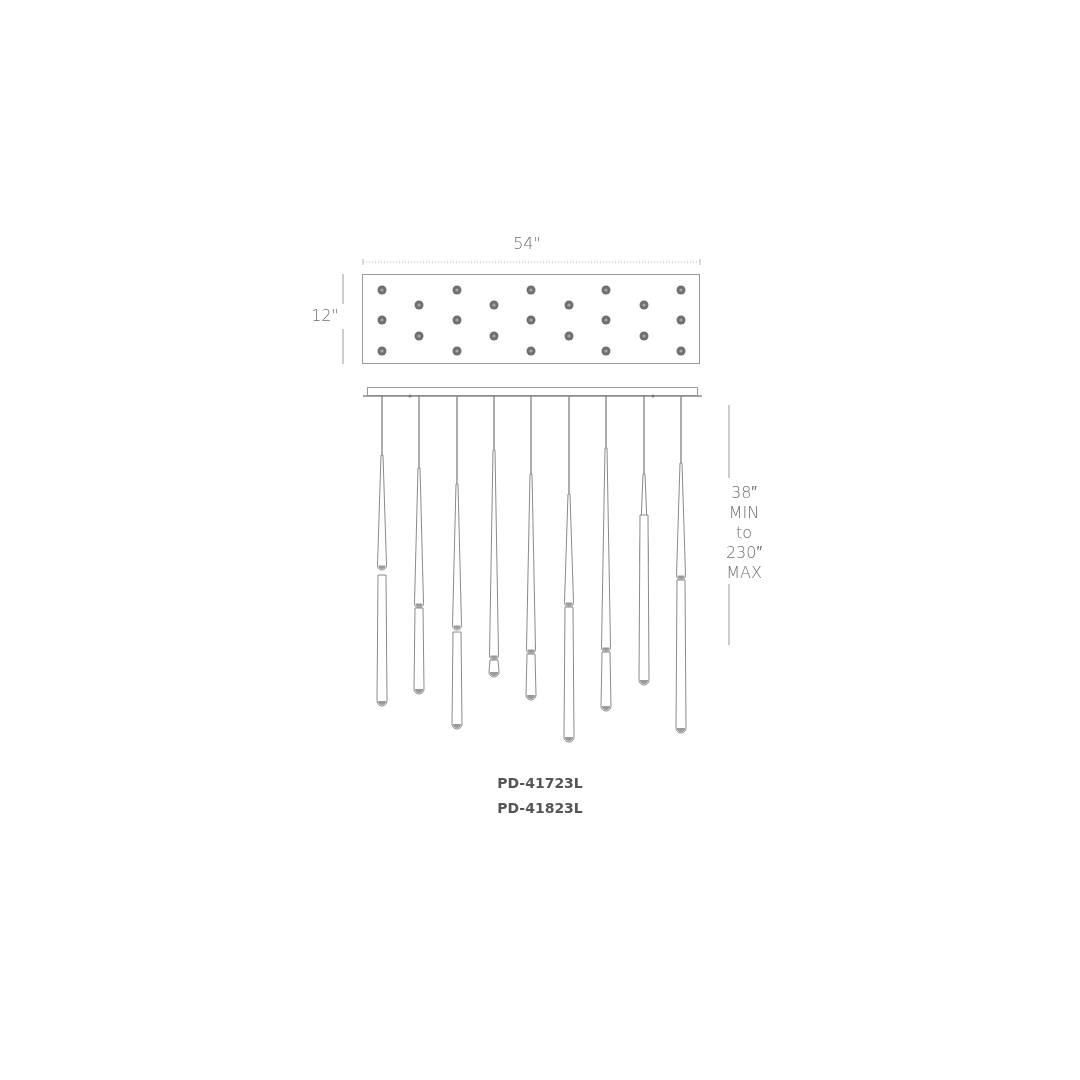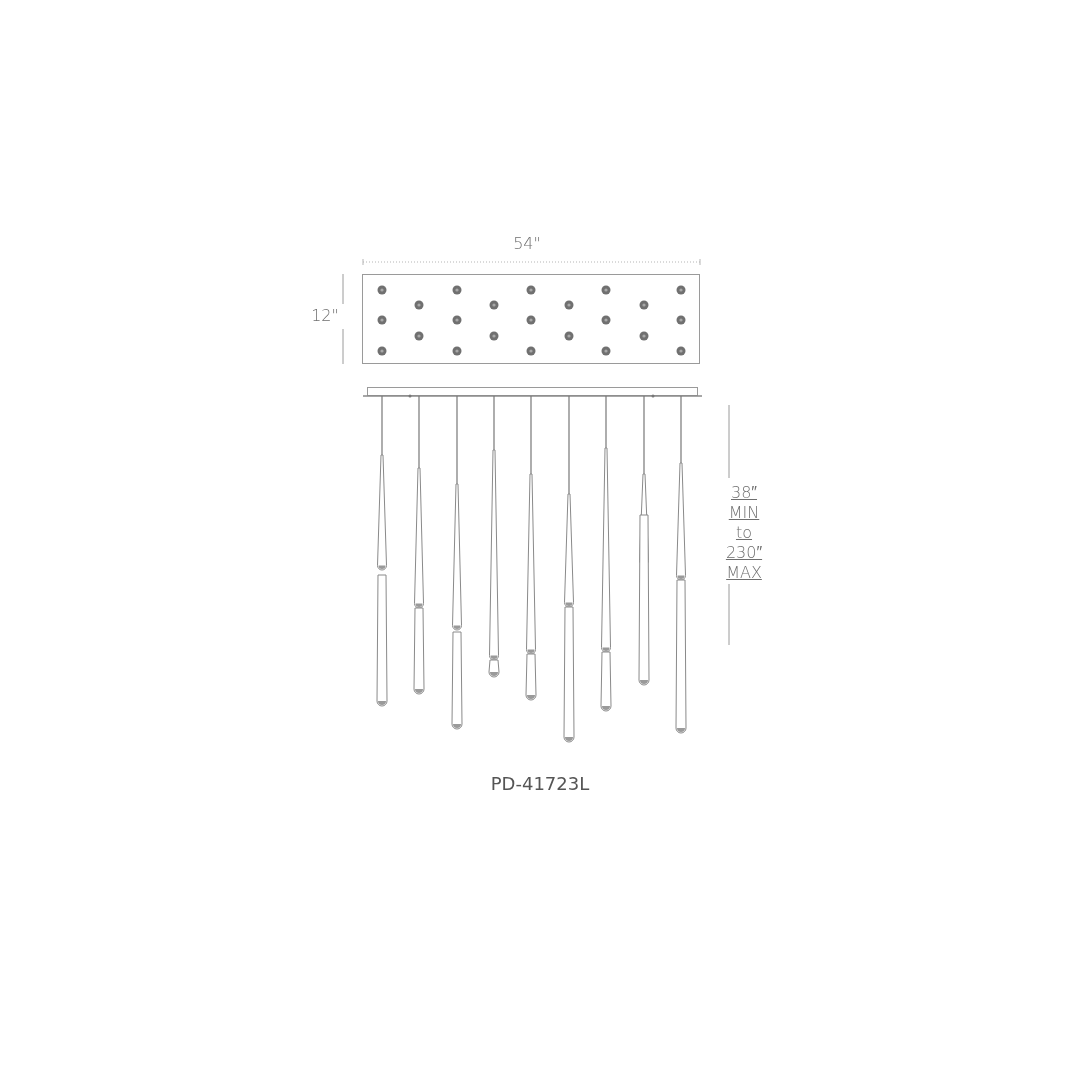--- a/index.html
+++ b/index.html
@@ -1,23 +1,23 @@
 <!DOCTYPE html>
 <html><head>
   <meta charset="utf-8">
   <style>
     html, body { margin: 0; padding: 0; background: #ffffff; }
     body { width: 1080px; height: 1080px; position: relative; overflow: hidden; font-family: "DejaVu Sans", sans-serif; }
     #drawing { position: absolute; left: 0; top: 0; }
     .dim-label { position: absolute; color: #6f6f6f; font-family: "DejaVu Sans", sans-serif; font-size: 16px; font-weight: 300; line-height: 20px; text-align: center; }
     #width-label { left: 497px; top: 234px; width: 60px; }
     #depth-label { left: 302px; top: 306px; width: 46px; }
-    #height-label { left: 711px; top: 483px; width: 66px; text-decoration: underline; }
+    #height-label { left: 711px; top: 483px; width: 66px; }
     #height-label span { display: block; }
-    #models { position: absolute; left: 440px; top: 771px; width: 200px; text-align: center; color: #555555; font-family: "DejaVu Sans", sans-serif; font-weight: normal; font-size: 18px; line-height: 25px; }
+    #models { position: absolute; left: 440px; top: 771px; width: 200px; text-align: center; color: #555555; font-family: "DejaVu Sans", sans-serif; font-weight: bold; font-size: 14px; line-height: 25px; }
     #models span { display: block; }
   </style>
 </head>
 <body>
 
 <svg id="drawing" width="1080" height="1080" viewBox="0 0 1080 1080" xmlns="http://www.w3.org/2000/svg">
 
   <g>
     <line x1="363" y1="262" x2="700" y2="262" stroke="#b5b5b5" stroke-width="1" stroke-dasharray="1,2"></line>
     <line x1="363" y1="259" x2="363" y2="265" stroke="#b5b5b5" stroke-width="1"></line>
@@ -243,13 +243,14 @@
 <div id="depth-label" class="dim-label">12"</div>
 <div id="height-label" class="dim-label">
   <span>38″</span>
   <span>MIN</span>
   <span>to</span>
   <span>230″</span>
   <span>MAX</span>
 </div>
 <div id="models">
   <span>PD-41723L</span>
+  <span>PD-41823L</span>
 </div>
 
 </body></html>

